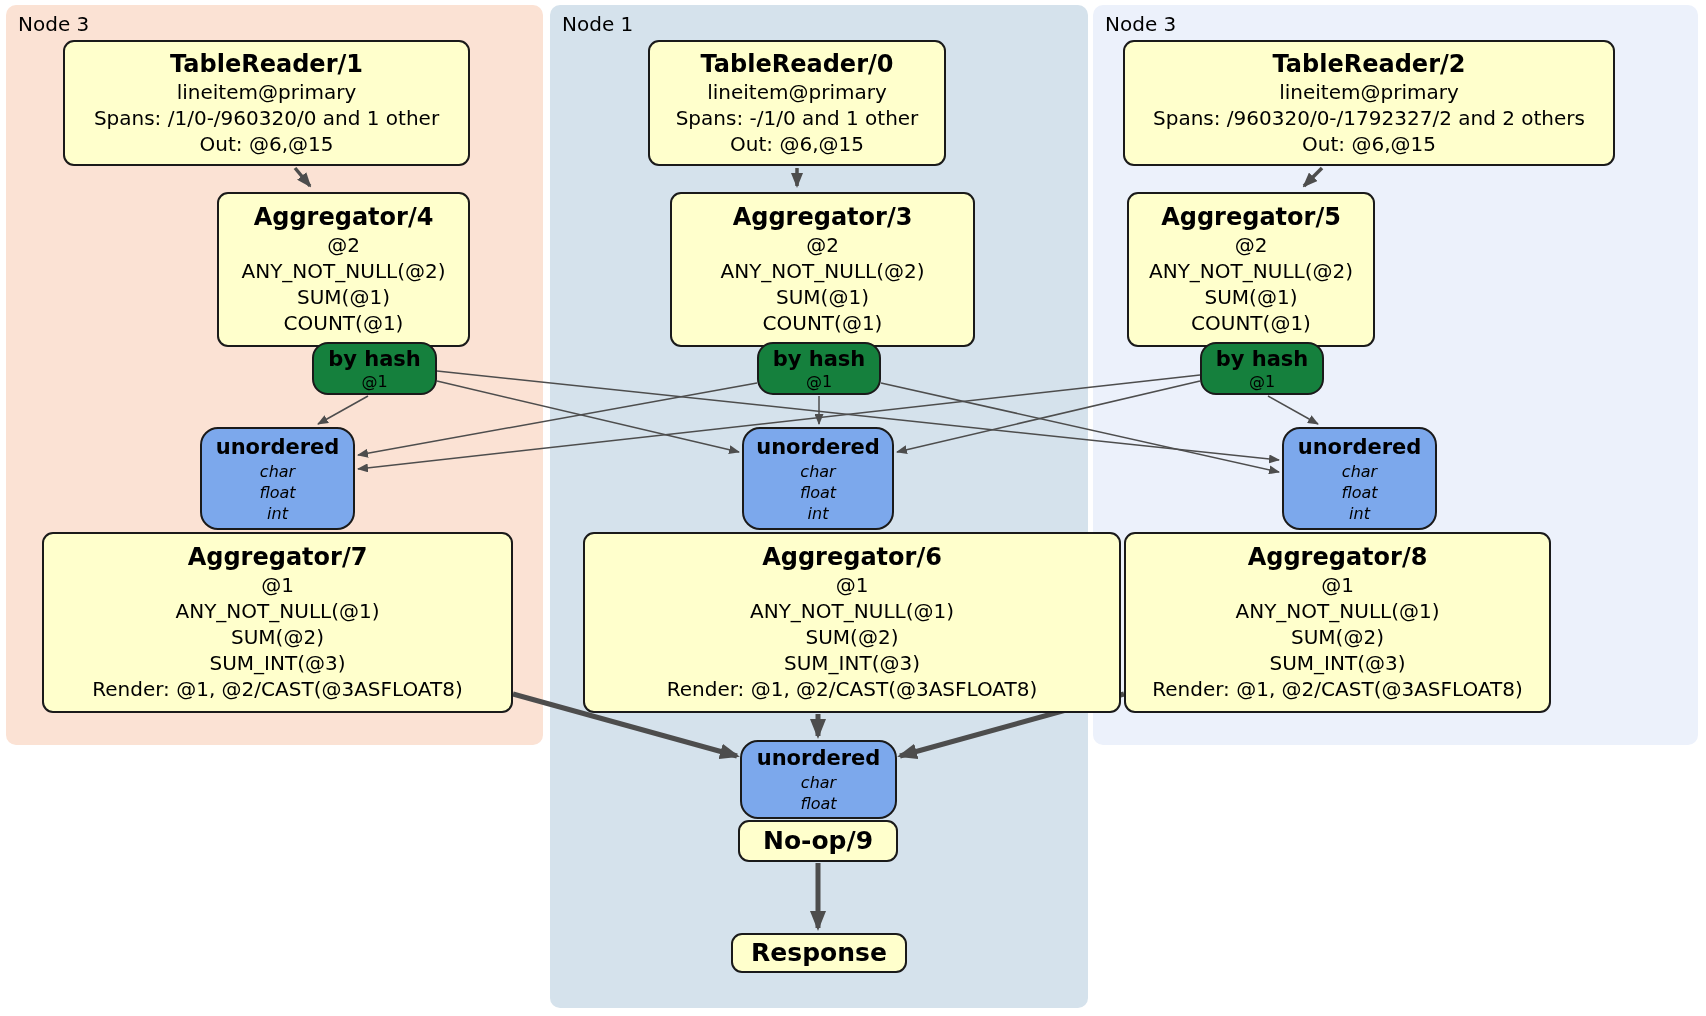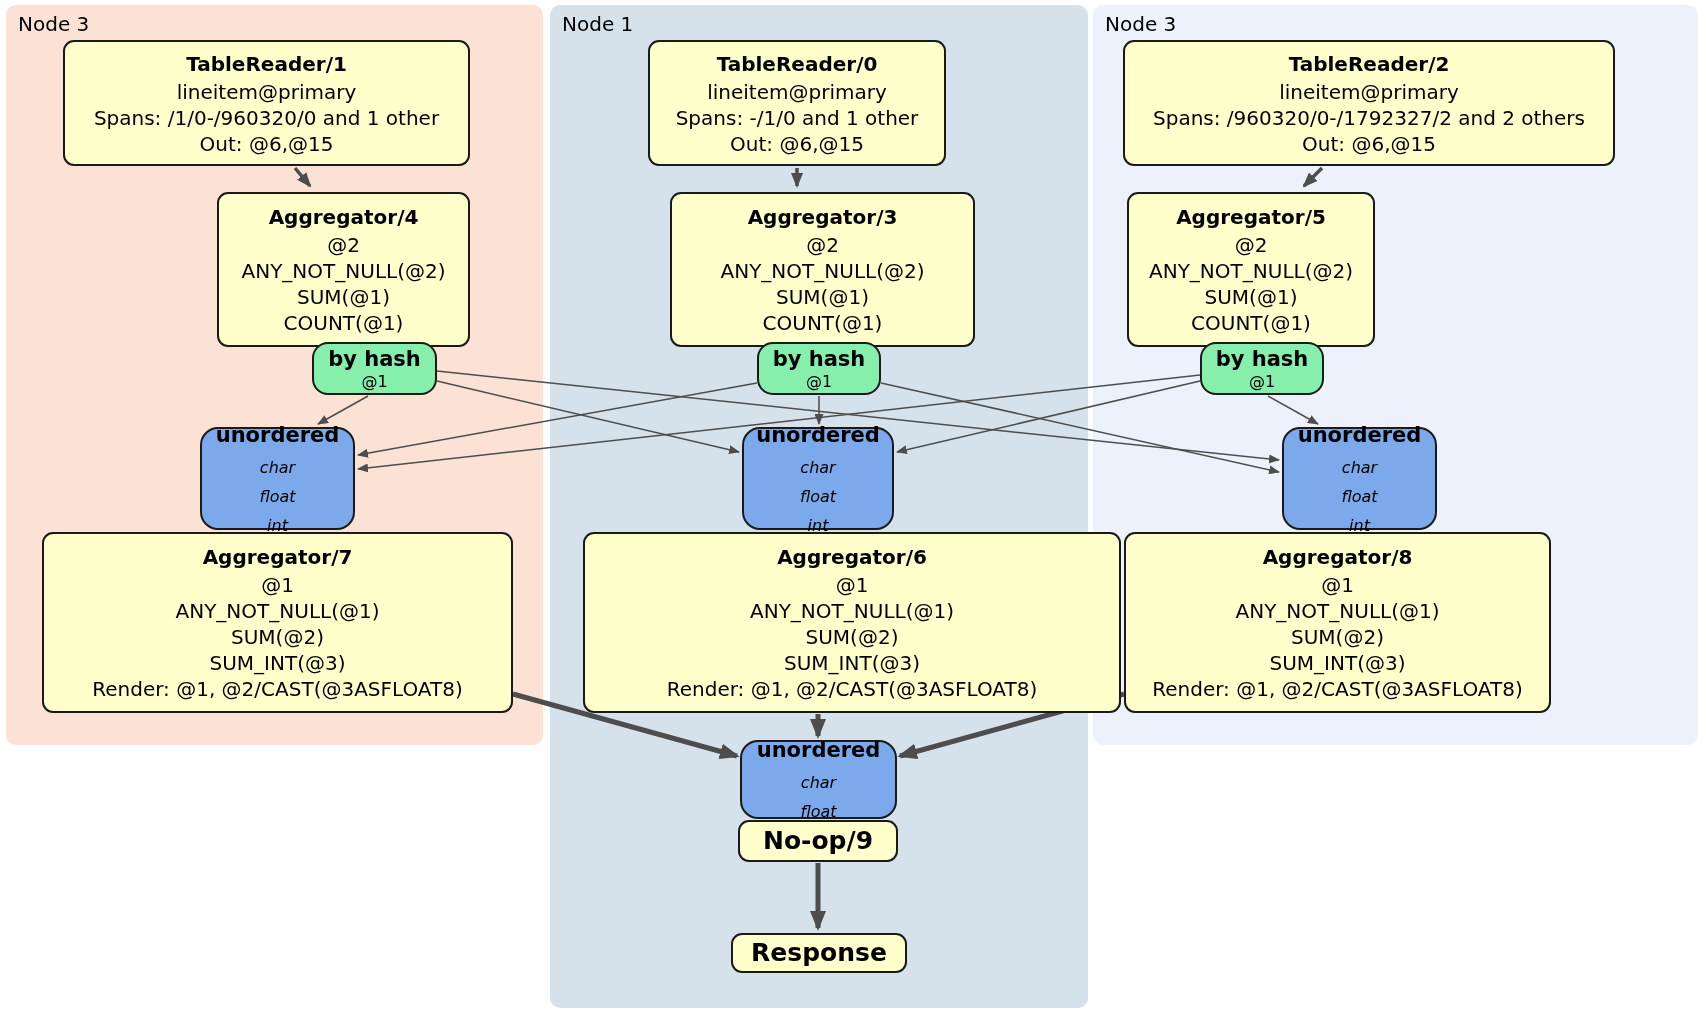--- a/index.html
+++ b/index.html
@@ -15,28 +15,28 @@
   #region-node2 { left:1093px; top:5px; width:605px; height:740px; background:#ecf1fb; }
 
   svg.edges { position:absolute; left:0; top:0; width:1706px; height:1016px; pointer-events:none; }
 
   .pbox {
     position:absolute; box-sizing:border-box;
     background:#ffffcc; border:2px solid #1a1a1a; border-radius:11px;
     display:flex; flex-direction:column; justify-content:center; align-items:center;
     text-align:center; font-size:20px; line-height:26px;
   }
-  .pbox .ptitle { font-weight:bold; font-size:20px; line-height:29px; white-space:nowrap; }
+  .pbox .ptitle { font-weight:bold; font-size:24px; line-height:29px; white-space:nowrap; }
   .pbox .pline  { white-space:nowrap; }
 
-  .router { background:#86efac; border-radius:16px; }
+  .router { background:#15803d; border-radius:16px; }
   .router .ptitle { font-size:21px; line-height:25px; }
   .router .pline  { font-size:16px; line-height:19px; }
 
-  .sync { background:#7ca8ec; border-radius:18px;gap:8px; }
+  .sync { background:#7ca8ec; border-radius:18px; }
   .sync .ptitle { font-size:21px; line-height:27px; }
   .sync .pline  { font-size:16px; line-height:21px;font-style:italic; }
 
   .small-box .ptitle { font-size:25px; line-height:30px; }
 
   
   #tr1  { left:63px;   top:40px;  width:407px; height:126px; }
   #tr0  { left:648px;  top:40px;  width:298px; height:126px; }
   #tr2  { left:1123px; top:40px;  width:492px; height:126px; }
   #ag4  { left:217px;  top:192px; width:253px; height:155px; }

